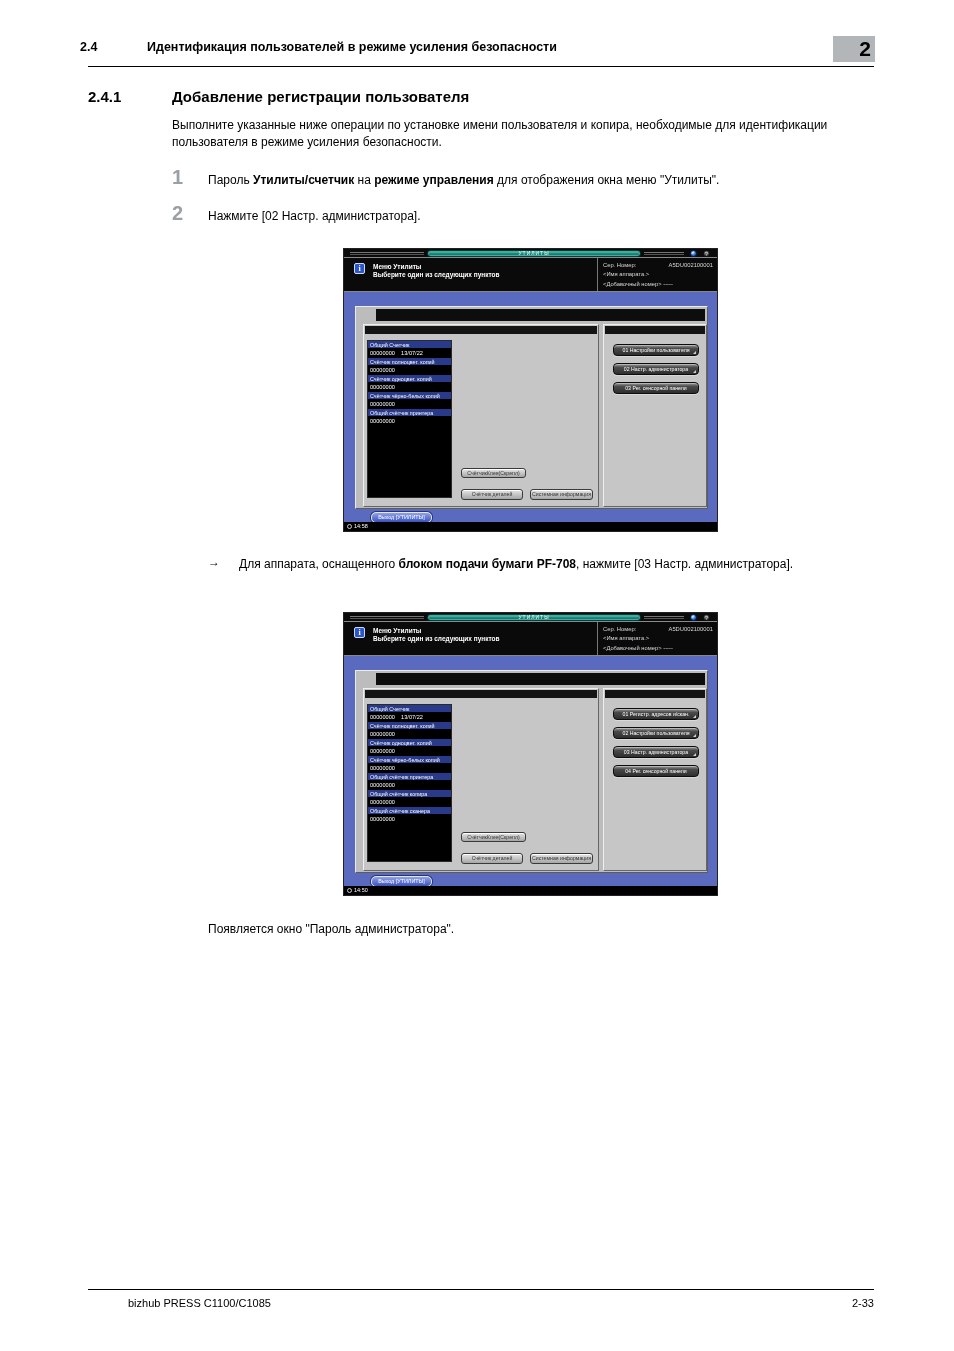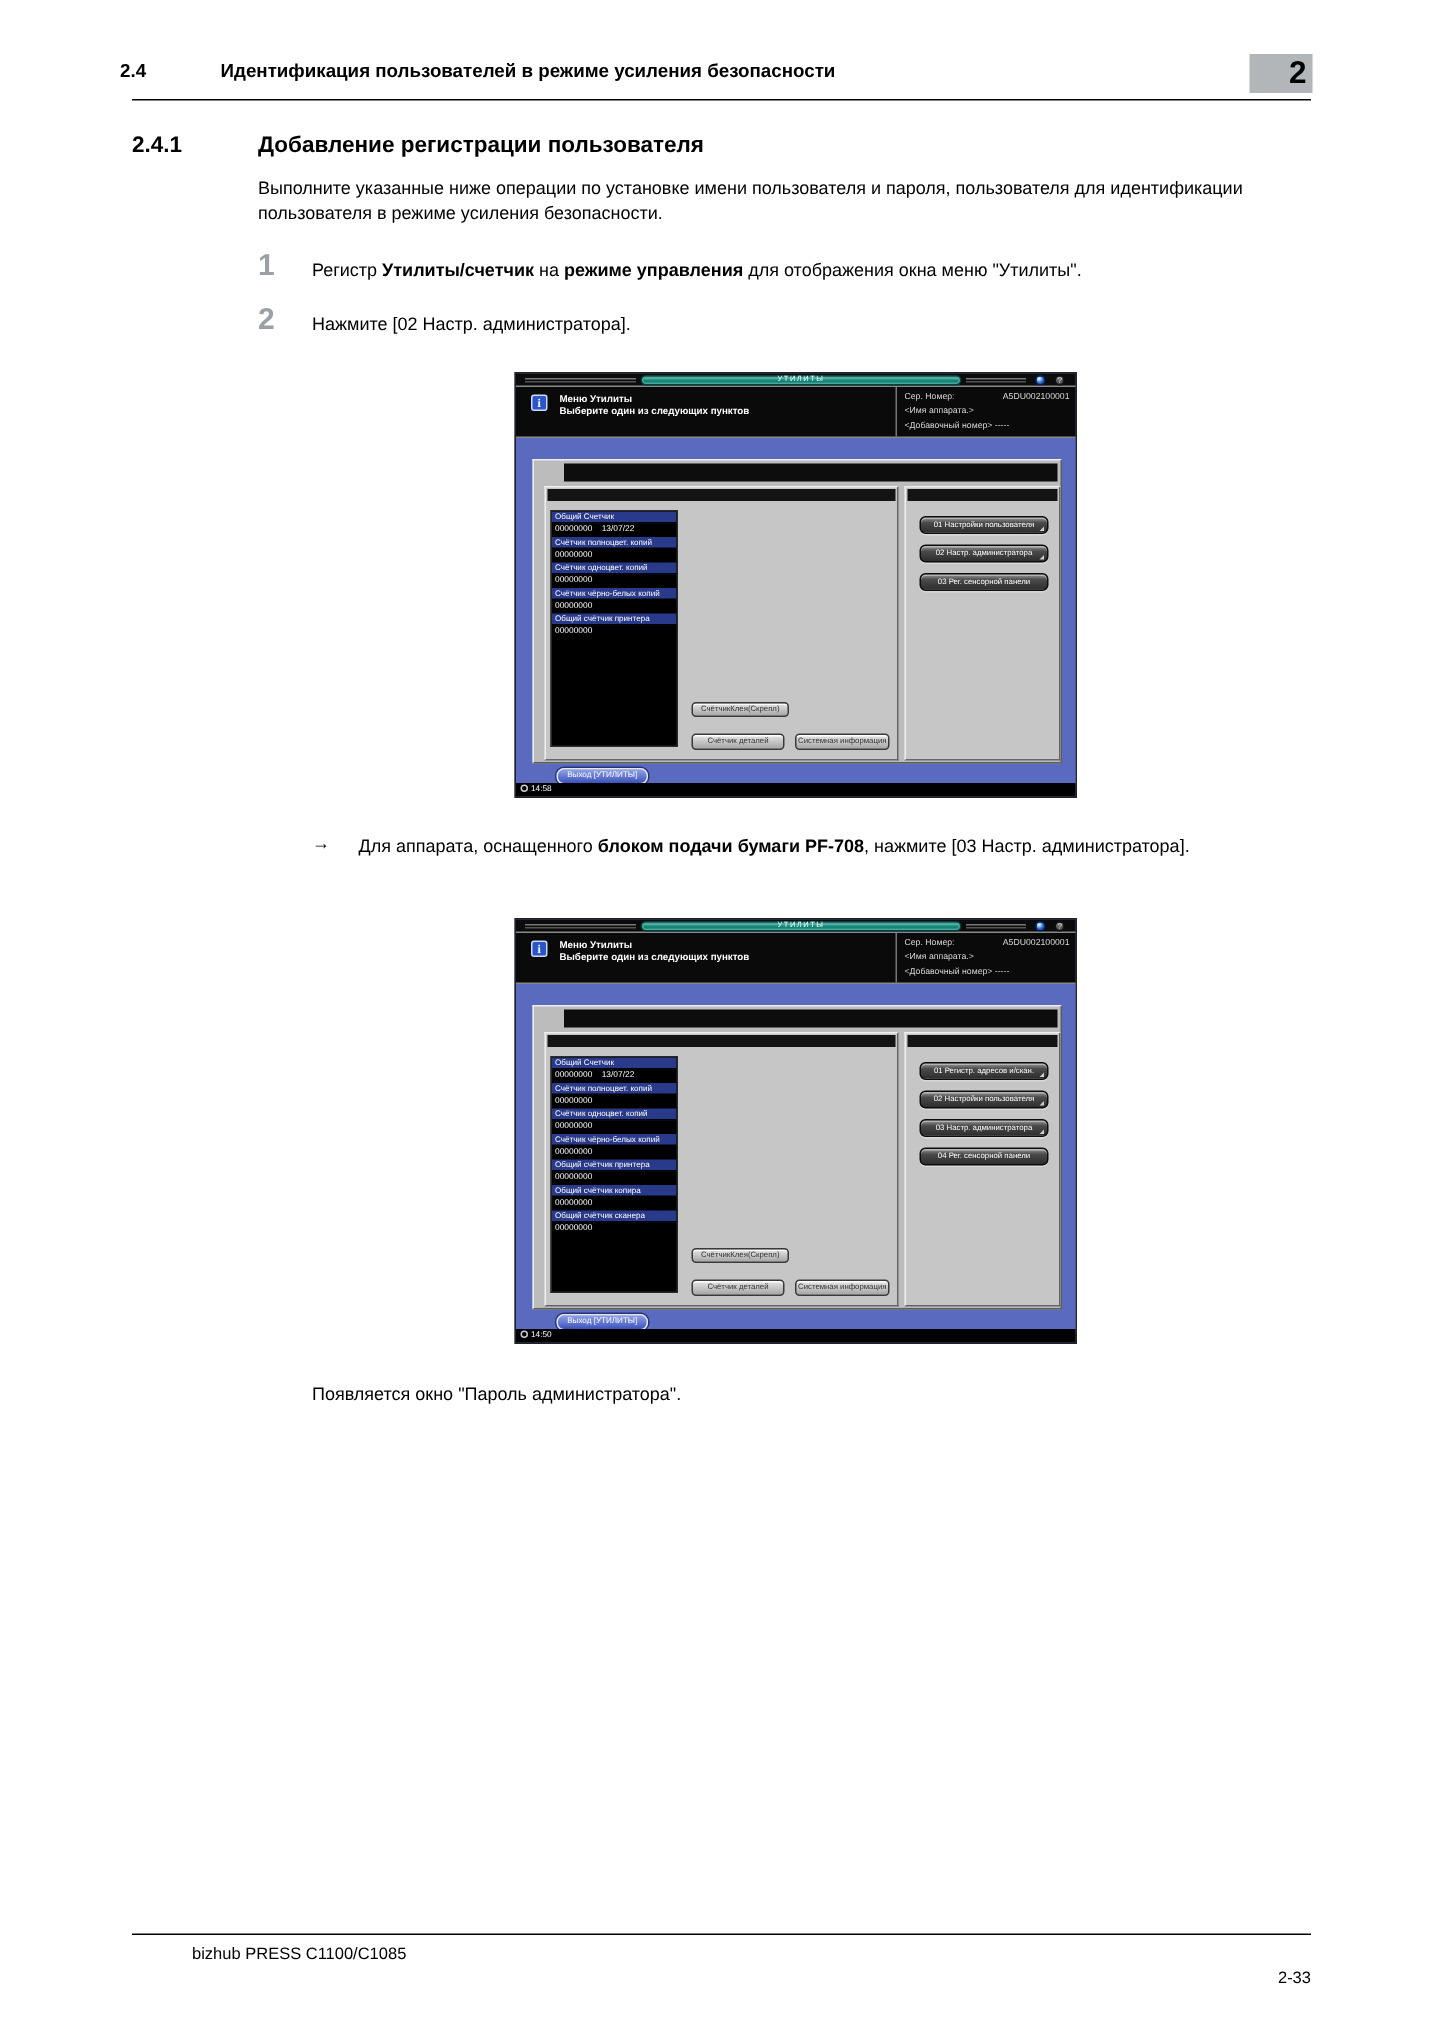--- a/index.html
+++ b/index.html
@@ -28,21 +28,21 @@
   .t2 { top:208px; }
   .bold { font-weight:bold; }
 
   .note-arrow { position:absolute; left:208px; top:555px; font-size:12px; font-weight:bold; }
   .note-text  { position:absolute; left:228px; top:556px; width:560px; font-size:12px; line-height:17.5px;margin-left:11px; }
 
   .result-text { position:absolute; left:208px; top:922px; font-size:12px; }
 
   .ftr-rule  { position:absolute; left:88px; top:1289px; width:786px; height:1px; background:#000; }
   .ftr-left  { position:absolute; left:88px;  top:1297px; font-size:11px;padding-left:40px; }
-  .ftr-right { position:absolute; left:88px;  top:1297px; width:786px; text-align:right; font-size:11px;margin-top:16px; }
+  .ftr-right { position:absolute; left:88px;  top:1297px; width:786px; text-align:right; font-size:11px; }
 
   
   .screen { position:absolute; left:343px; width:375px; height:284px;
             border:1px solid #222; background:#5a6abe; }
   .scr1 { top:248px; } .scr2 { top:612px; }
 
   .topbar { position:absolute; left:0; top:0; right:0; height:9px; background:#0b0b0b;
             border-bottom:1px solid #8a8a8a; }
   .bar-line { position:absolute; top:3px; height:3px; border-top:1px solid #777; border-bottom:1px solid #555; }
   .bl-l { left:6px;  width:74px; }
@@ -122,24 +122,24 @@
 <body>
 
 <div class="hdr-sec">2.4</div>
 <div class="hdr-title">Идентификация пользователей в режиме усиления безопасности</div>
 <div class="hdr-badge">2</div>
 <div class="hdr-rule"></div>
 
 <div class="sec-num">2.4.1</div>
 <div class="sec-title">Добавление регистрации пользователя</div>
 
-<div class="intro">Выполните указанные ниже операции по установке имени пользователя и пароля, пользователя для идентификации пользователя в режиме усиления безопасности.</div>
+<div class="intro">Выполните указанные ниже операции по установке имени пользователя и копира, необходимые для идентификации пользователя в режиме усиления безопасности.</div>
 
 <div class="step-num n1">1</div>
-<div class="step-text t1"><span>Регистр </span><span class="bold">Утилиты/счетчик</span><span> на </span><span class="bold">режиме управления</span><span> для отображения окна меню "Утилиты".</span></div>
+<div class="step-text t1"><span>Пароль </span><span class="bold">Утилиты/счетчик</span><span> на </span><span class="bold">режиме управления</span><span> для отображения окна меню "Утилиты".</span></div>
 
 <div class="step-num n2">2</div>
 <div class="step-text t2">Нажмите [02 Настр. администратора].</div>
 
 <div class="note-arrow">→</div>
 <div class="note-text"><span>Для аппарата, оснащенного </span><span class="bold">блоком подачи бумаги PF-708</span><span>, нажмите [03 Настр. администратора].</span></div>
 
 <div class="result-text">Появляется окно "Пароль администратора".</div>
 
 <div class="ftr-rule"></div>

